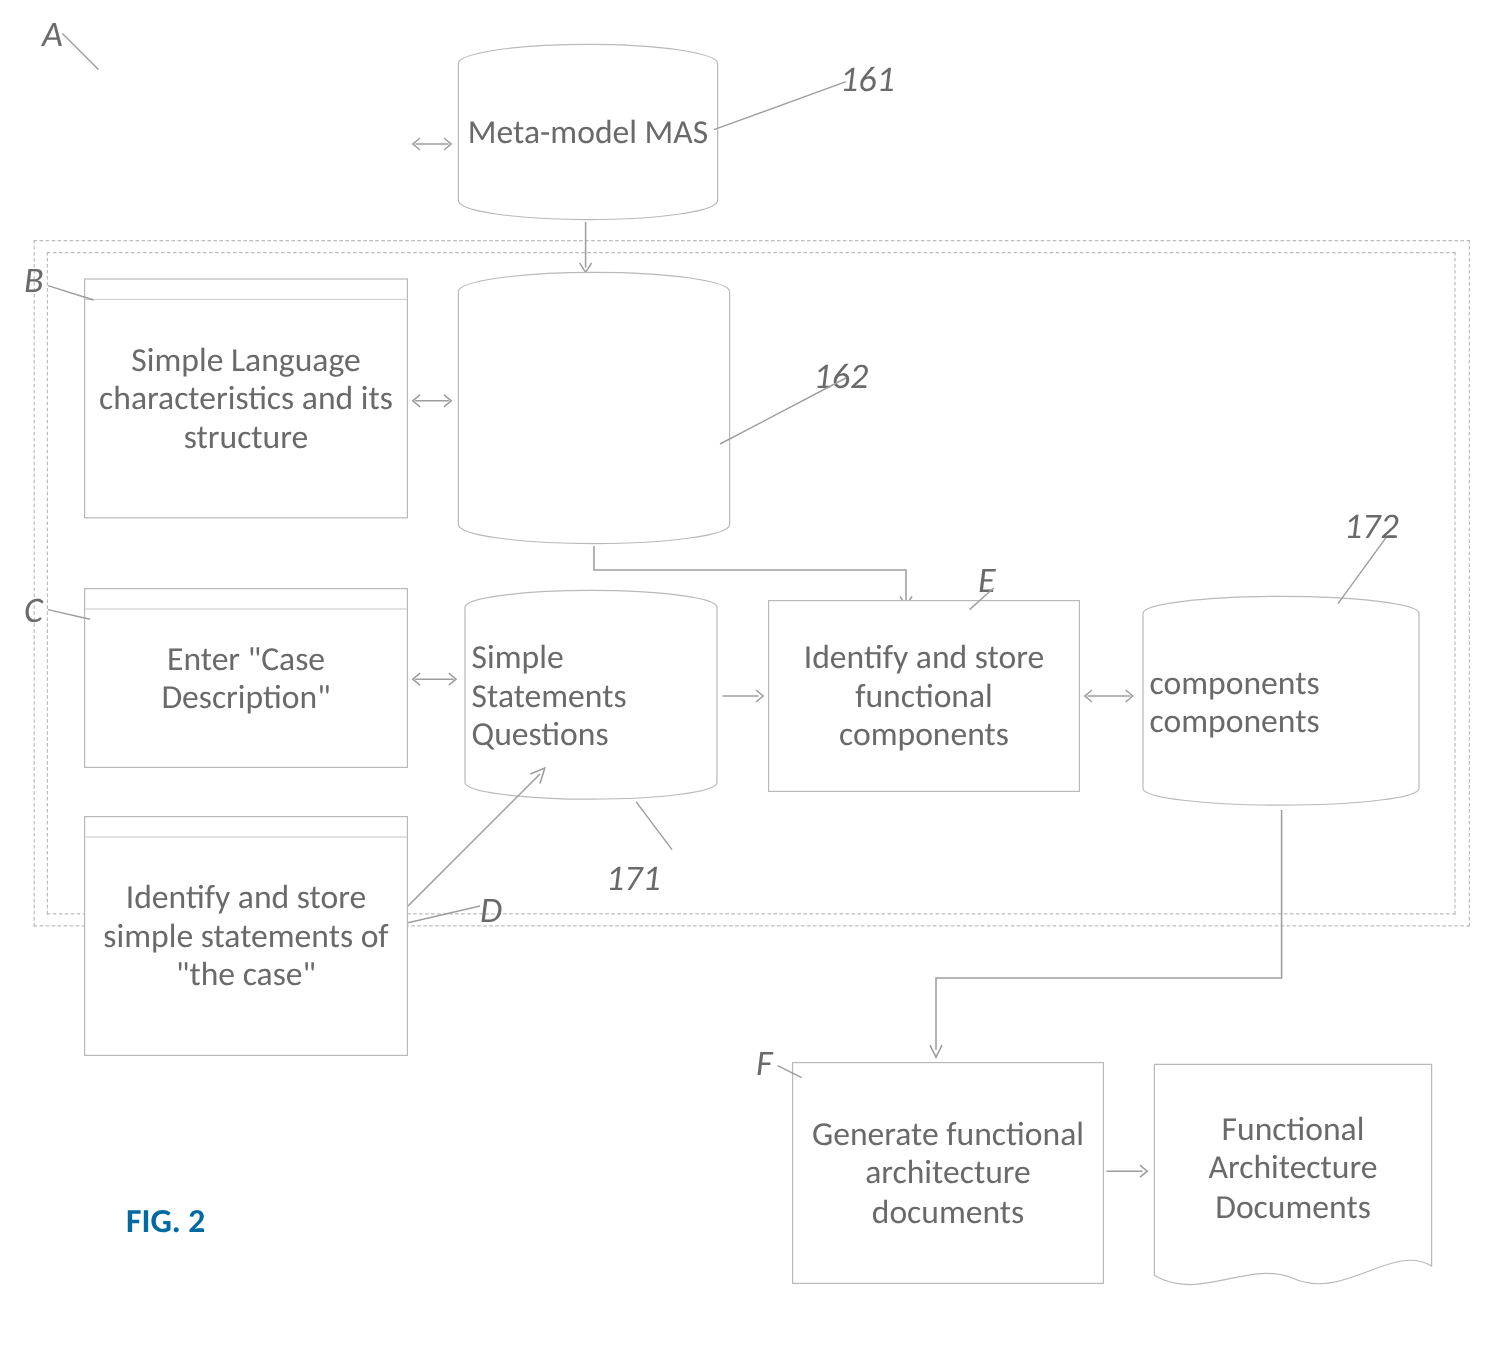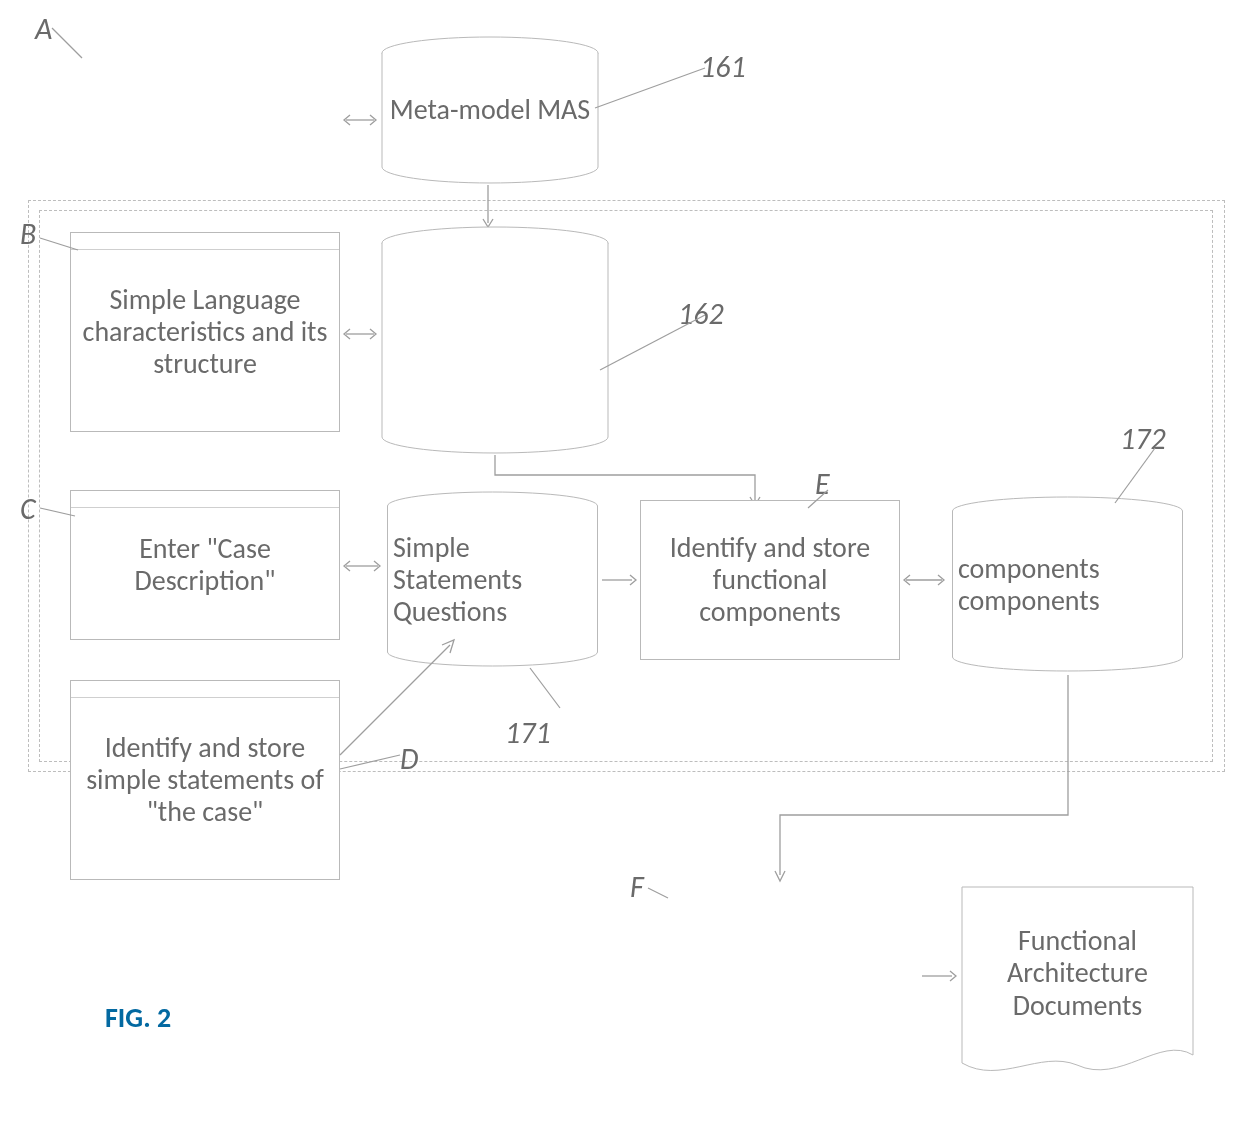--- a/index.html
+++ b/index.html
@@ -229,20 +229,23 @@
   <span class="tag" style="left:400px; top:740px;">D</span>
   <svg class="connector" style="left:340px; top:755px; width:60px; height:14px;">
     <line x1="60" y1="0" x2="0" y2="14" stroke="#9e9e9e" stroke-width="1.2"></line>
   </svg>
 
   <svg class="connector" style="left:770px; top:675px; width:300px; height:210px;">
     <polyline points="298,0 298,140 10,140 10,200" fill="none" stroke="#9e9e9e" stroke-width="1.3"></polyline>
     <polyline points="5,196 10,206 15,196" fill="none" stroke="#9e9e9e" stroke-width="1.3"></polyline>
   </svg>
 
+  <div class="box" style="left:660px; top:885px; width:260px; height:185px;">
+    <span>Generate functional architecture documents</span>
+  </div>
   <span class="tag" style="left:630px; top:868px;">F</span>
   <svg class="connector" style="left:648px; top:888px; width:20px; height:14px;">
     <line x1="0" y1="0" x2="20" y2="10" stroke="#9e9e9e" stroke-width="1.2"></line>
   </svg>
 
   <svg class="connector" style="left:920px; top:968px; width:40px; height:16px;">
     <line x1="2" y1="8" x2="32" y2="8" stroke="#9e9e9e" stroke-width="1.3"></line>
     <polyline points="30,3 36,8 30,13" fill="none" stroke="#9e9e9e" stroke-width="1.3"></polyline>
   </svg>
 

